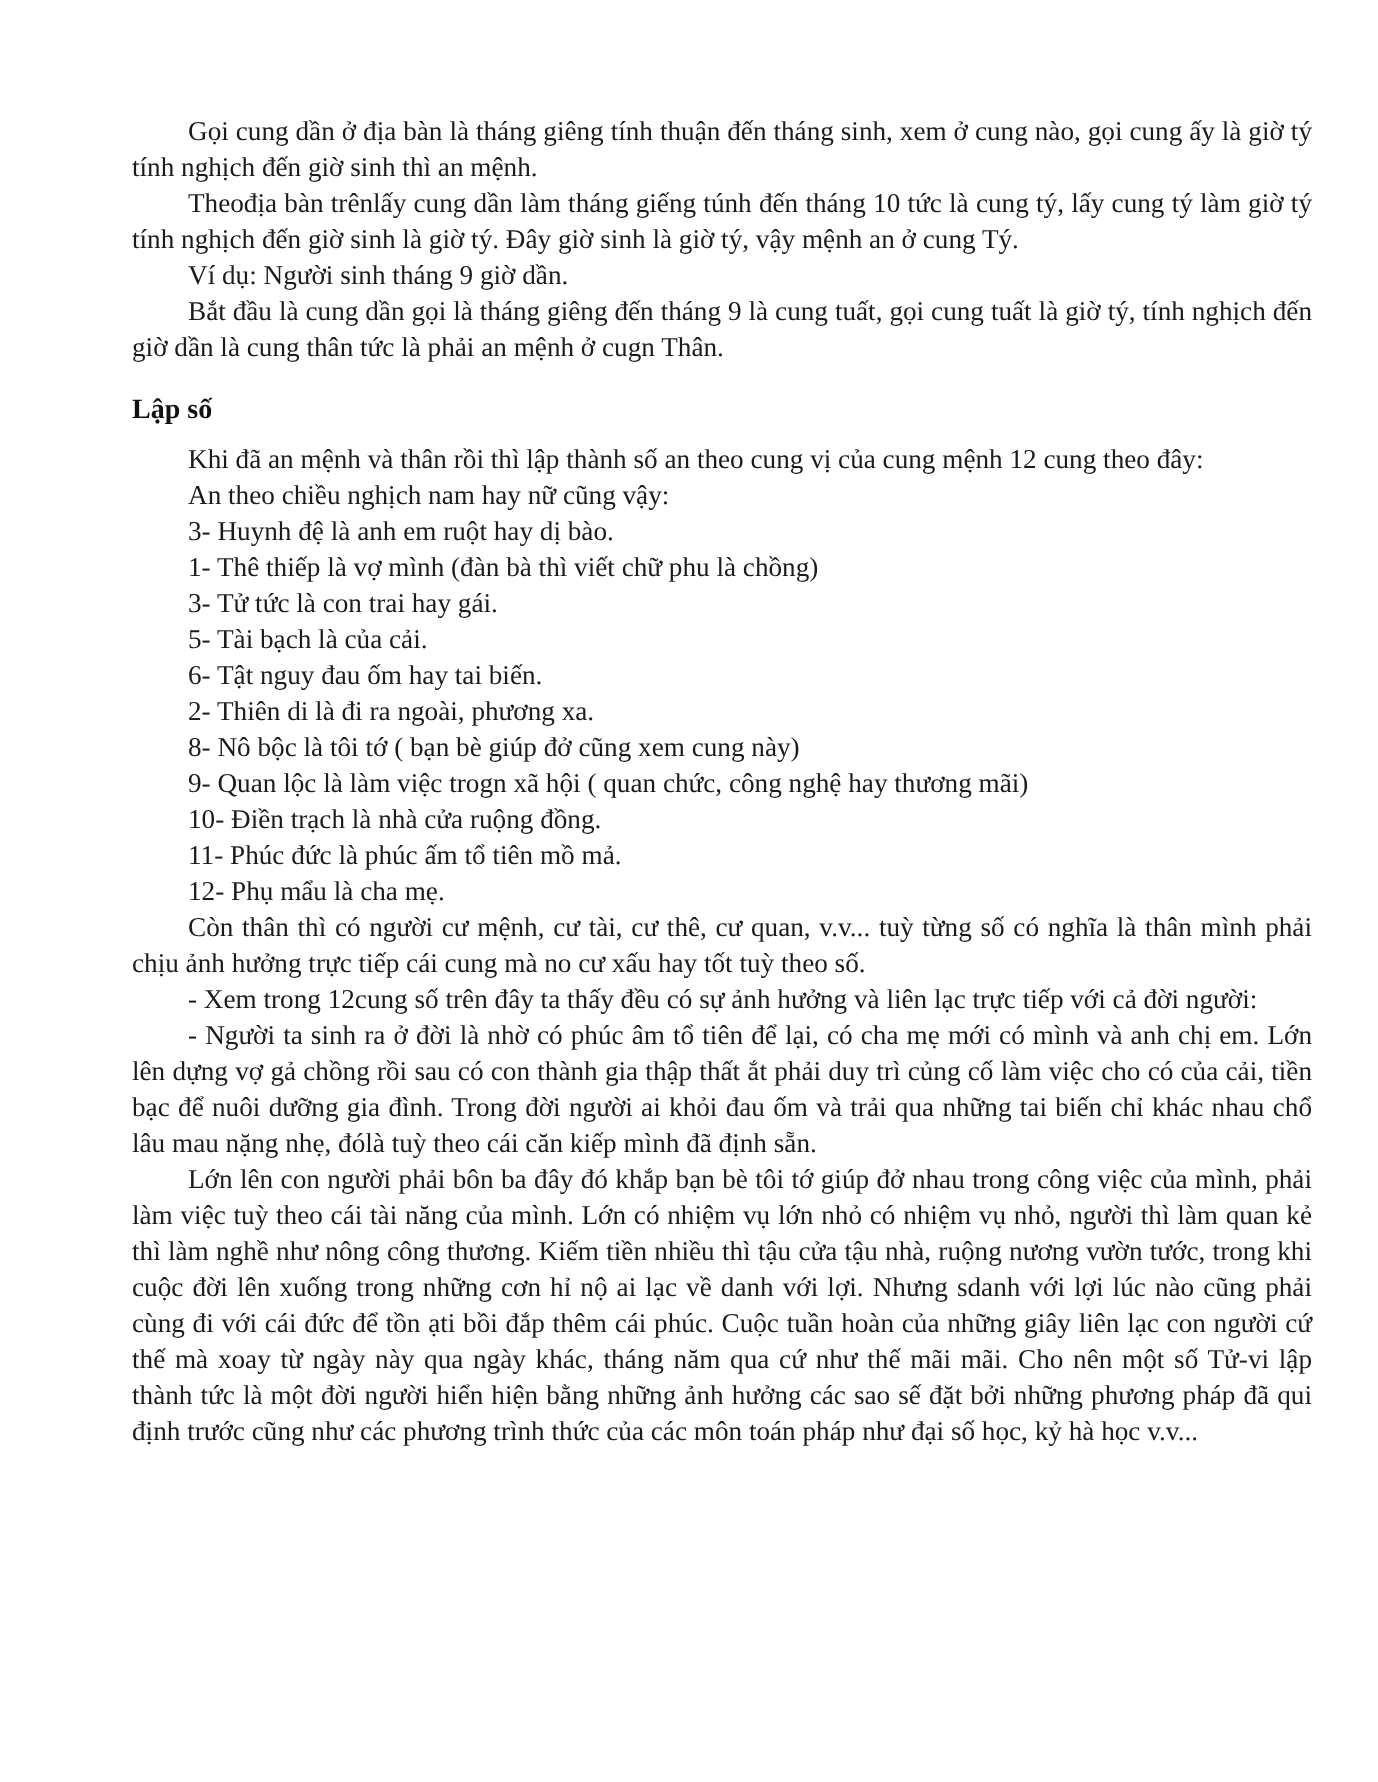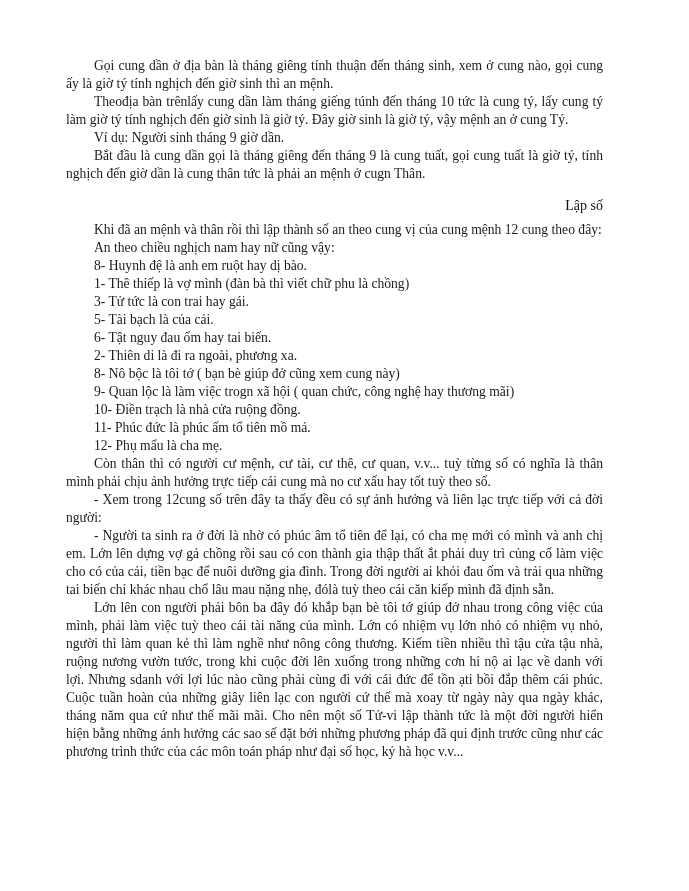--- a/index.html
+++ b/index.html
@@ -10,62 +10,62 @@
   }
   body {
     width: 689px;
     height: 891px;
     overflow: hidden;
   }
   .page {
     box-sizing: border-box;
     width: 689px;
     height: 891px;
-    padding: 57px 86px 20px 66px;
+    padding: 57px 33px 20px 66px;
     background: #ffffff;
     color: #1b1b1b;
     font-family: "Liberation Serif", "DejaVu Serif", serif;
     font-size: 13.6px;
     line-height: 18px;
   }
   .para {
     margin: 0;
     text-indent: 28px;
     text-align: justify;
   }
   .list-line {
     margin: 0;
     text-indent: 28px;
     text-align: left;
   }
   .heading {
     margin: 14px 0 6px 0;
     font-size: 14px;
     line-height: 18px;
-    font-weight: normal;
-    text-align: right;
+    font-weight: bold;
+    text-align: left;
     color: #111111;
   }
 </style>
 </head>
 <body>
 
 <div class="page">
 
   <p class="para">Gọi cung dần ở địa bàn là tháng giêng tính thuận đến tháng sinh, xem ở cung nào, gọi cung ấy là giờ tý tính nghịch đến giờ sinh thì an mệnh.</p>
   <p class="para">Theođịa bàn trênlấy cung dần làm tháng giếng túnh đến tháng 10 tức là cung tý, lấy cung tý làm giờ tý tính nghịch đến giờ sinh là giờ tý. Đây giờ sinh là giờ tý, vậy mệnh an ở cung Tý.</p>
   <p class="para">Ví dụ: Người sinh tháng 9 giờ dần.</p>
   <p class="para">Bắt đầu là cung dần gọi là tháng giêng đến tháng 9 là cung tuất, gọi cung tuất là giờ tý, tính nghịch đến giờ dần là cung thân tức là phải an mệnh ở cugn Thân.</p>
 
   <h2 class="heading">Lập số</h2>
 
   <p class="para">Khi đã an mệnh và thân rồi thì lập thành số an theo cung vị của cung mệnh 12 cung theo đây:</p>
   <p class="para">An theo chiều nghịch nam hay nữ cũng vậy:</p>
 
-  <p class="list-line">8- Huynh đệ là anh em ruột hay dị bào.</p>
+  <p class="list-line">3- Huynh đệ là anh em ruột hay dị bào.</p>
   <p class="list-line">1- Thê thiếp là vợ mình (đàn bà thì viết chữ phu là chồng)</p>
   <p class="list-line">3- Tử tức là con trai hay gái.</p>
   <p class="list-line">5- Tài bạch là của cải.</p>
   <p class="list-line">6- Tật nguy đau ốm hay tai biến.</p>
   <p class="list-line">2- Thiên di là đi ra ngoài, phương xa.</p>
   <p class="list-line">8- Nô bộc là tôi tớ ( bạn bè giúp đở cũng xem cung này)</p>
   <p class="list-line">9- Quan lộc là làm việc trogn xã hội ( quan chức, công nghệ hay thương mãi)</p>
   <p class="list-line">10- Điền trạch là nhà cửa ruộng đồng.</p>
   <p class="list-line">11- Phúc đức là phúc ấm tổ tiên mồ mả.</p>
   <p class="list-line">12- Phụ mẩu là cha mẹ.</p>

